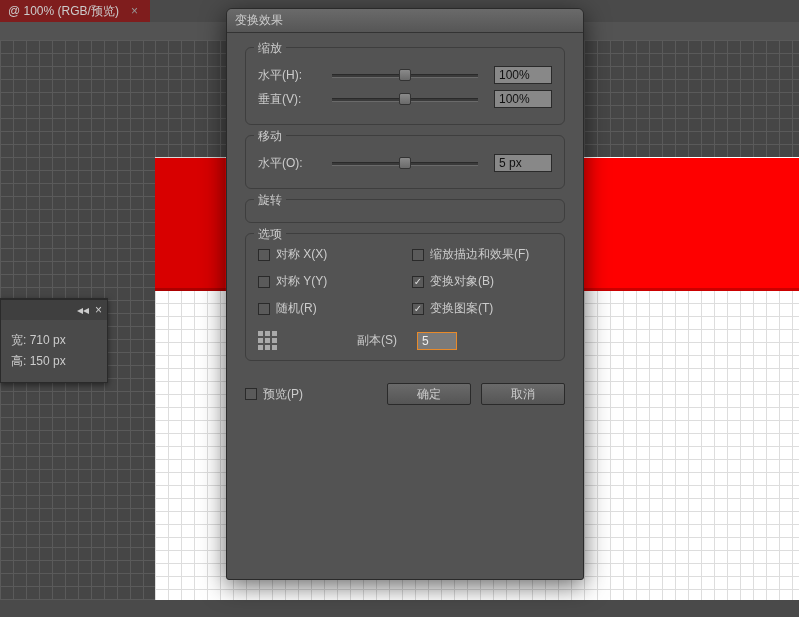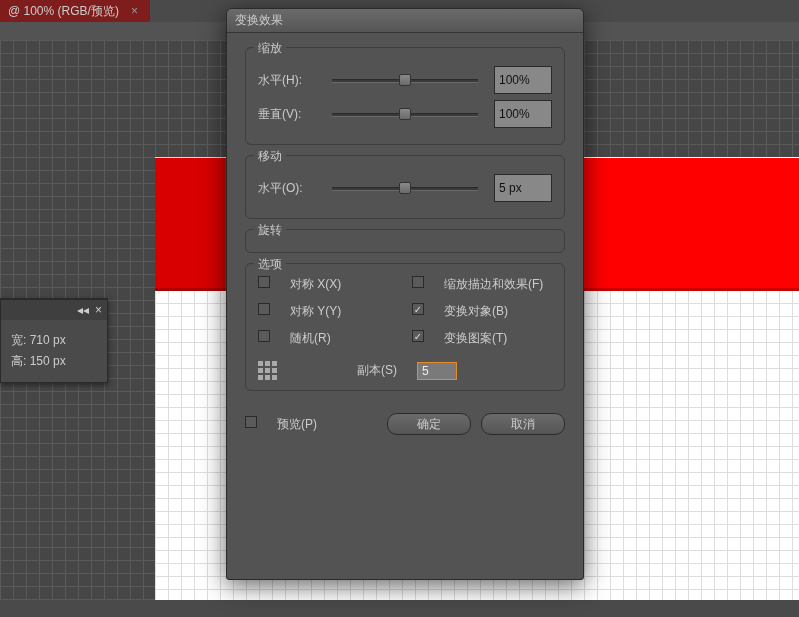--- a/index.html
+++ b/index.html
@@ -17,34 +17,34 @@
 .dialog{position:absolute;top:8px;left:226px;width:358px;height:572px;background:#535353;border:1px solid #2a2a2a;border-radius:6px 6px 3px 3px;box-shadow:0 6px 24px rgba(0,0,0,.6);overflow:hidden}
 .titlebar{height:24px;background:linear-gradient(#6a6a6a,#565656);display:flex;align-items:center;padding:0 8px;border-bottom:1px solid #333}
 .body{padding:14px 18px 12px}
 .group{border:1px solid #3e3e3e;border-radius:6px;padding:12px 12px 10px;margin-bottom:10px;position:relative}
 .group-title{position:absolute;top:-8px;left:8px;background:#535353;padding:0 4px}
 .row{display:flex;align-items:center;gap:16px;margin:6px 0}
 .lbl{width:58px;text-align:left;white-space:nowrap}
 .slider{flex:1;height:16px;position:relative}
 .slider::before{content:"";position:absolute;top:7px;left:0;right:0;height:2px;background:#3a3a3a;border-top:1px solid #2a2a2a;border-bottom:1px solid #6a6a6a}
 .thumb{position:absolute;top:2px;width:12px;height:12px;background:linear-gradient(#8a8a8a,#6a6a6a);border:1px solid #333;border-radius:2px;transform:translateX(-50%)}
-.val{width:58px;height:18px;background:#888;border:1px solid #2a2a2a;color:#111;padding:13px 4px;display:flex;align-items:center}
+.val{width:58px;height:18px;background:#888;border:1px solid #2a2a2a;color:#111;padding:3px 4px;display:flex;align-items:center}
 .angle-dial{width:26px;height:26px;border:1px solid #333;border-radius:50%;background:#5a5a5a;position:relative}
 .angle-dial::after{content:"";position:absolute;top:12px;left:0;width:13px;height:1px;background:#aaa}
 .angle-val{width:44px;height:18px;background:#888;border:1px solid #2a2a2a;color:#111;padding:1px 4px}
 .opts{display:grid;grid-template-columns:1fr 1fr;row-gap:10px;column-gap:14px}
-.chk{display:flex;align-items:flex-start;gap:20px}
+.chk{display:flex;align-items:center;gap:6px}
 .box{width:12px;height:12px;border:1px solid #2a2a2a;background:#5a5a5a;display:flex;align-items:center;justify-content:center;font-size:10px;color:#ddd}
 .icon9{display:grid;grid-template-columns:repeat(3,5px);grid-template-rows:repeat(3,5px);gap:2px}
 .icon9 span{background:#aaa}
 .copies-row{display:flex;align-items:center;gap:20px;margin-top:14px}
 .copies-input{width:40px;height:18px;background:#7a7a7a;border:1px solid #e88a2a;color:#eee;padding:1px 4px}
 .footer{display:flex;align-items:center;gap:10px;margin-top:22px}
 .footer .chk{margin-right:auto}
-.btn{width:84px;height:22px;background:linear-gradient(#6a6a6a,#555);border:1px solid #2a2a2a;border-radius:10px;display:flex;align-items:center;justify-content:center;cursor:pointer}
+.btn{width:84px;height:22px;background:linear-gradient(#6a6a6a,#555);border:1px solid #2a2a2a;border-radius:2px;display:flex;align-items:center;justify-content:center;cursor:pointer}
 .info{position:absolute;top:298px;left:0;width:108px;background:#4a4a4a;border:1px solid #2a2a2a;border-top:2px solid #2a2a2a;box-shadow:0 2px 6px rgba(0,0,0,.5)}
 .info-header{display:flex;justify-content:flex-end;gap:6px;padding:3px 5px;background:#3f3f3f;color:#999;font-size:10px}
 .info-body{padding:8px 10px}
 .info-body div{margin:4px 0}
 </style>
 </head>
 <body>
 
 <div class="tab-bar">
   <span>@ 100% (RGB/预览)</span>

